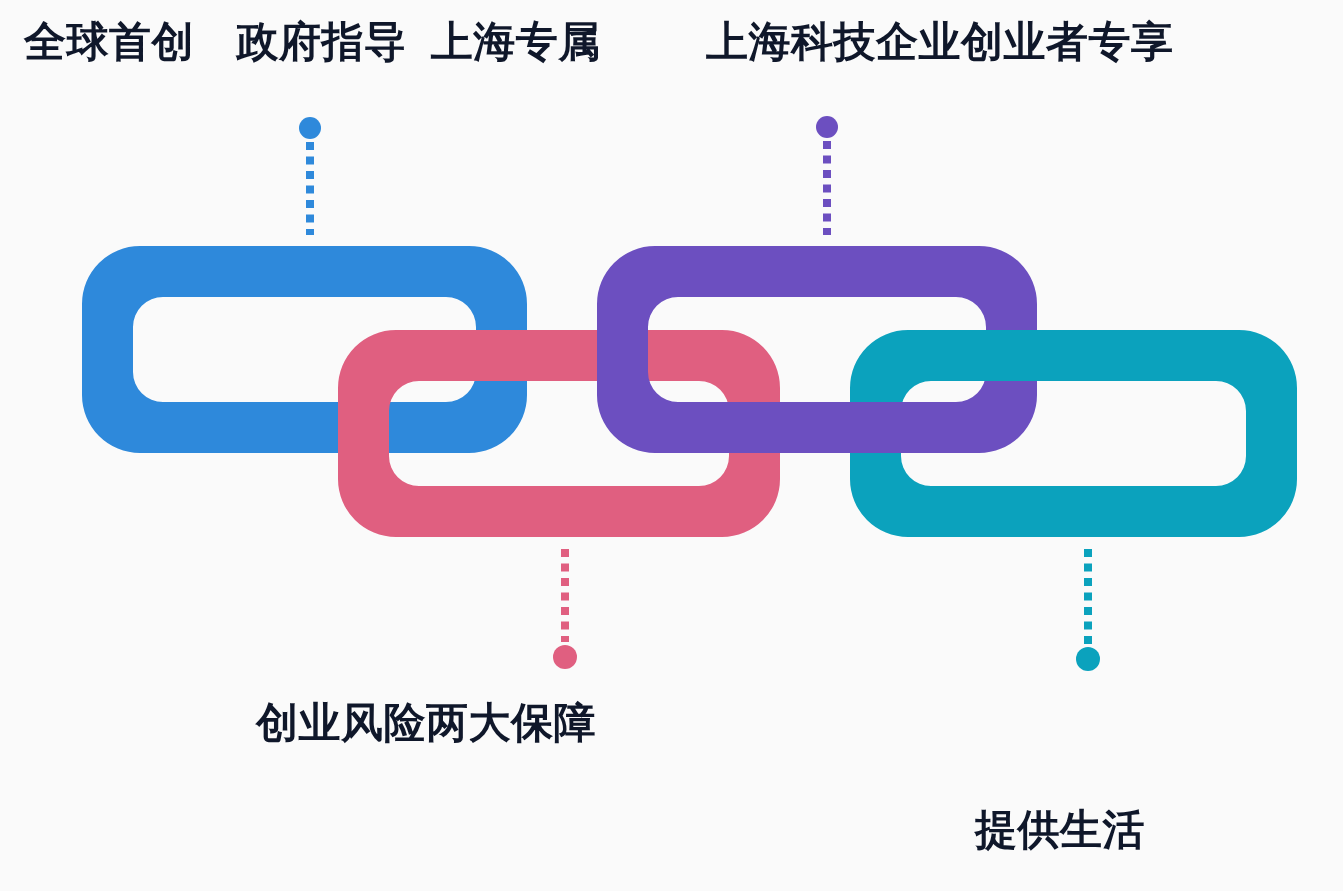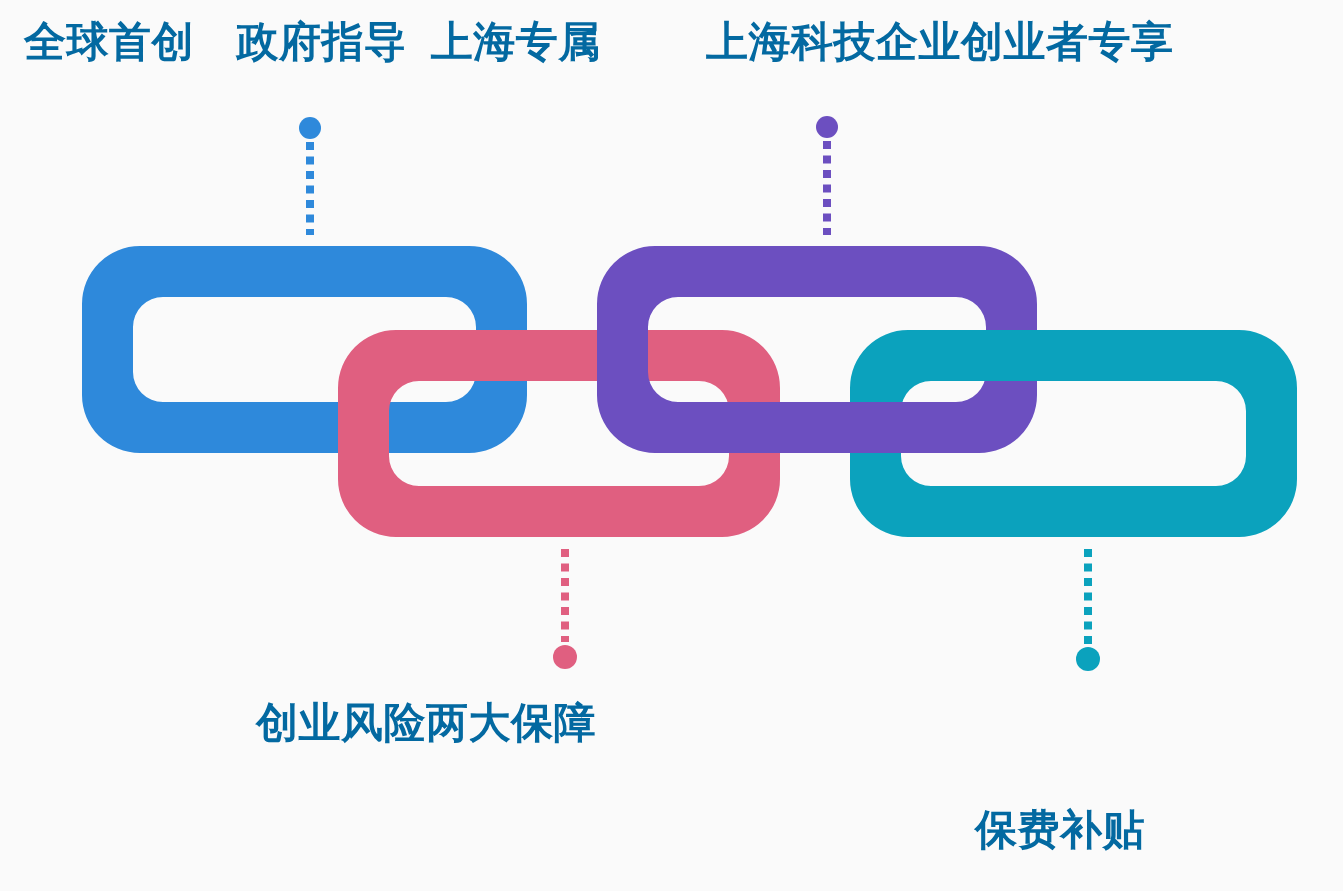--- a/index.html
+++ b/index.html
@@ -18,21 +18,21 @@
   }
   .chain-svg {
     position: absolute;
     left: 0;
     top: 0;
     width: 1343px;
     height: 891px;
   }
   .label {
     position: absolute;
-    color: #0369a1;
+    color: #0f172a;
     font-size: 42px;
     font-weight: 800;
     letter-spacing: 0.5px;
     white-space: pre;
     line-height: 48px;
   }
   .label.centered {
     transform: translateX(-50%);
   }
 </style>
@@ -58,15 +58,15 @@
     </svg>
 
   <div class="label" style="left:24px; top:18px;">全球首创　政府指导  上海专属</div>
 
   <div class="label" style="left:679px; top:18px;margin-left:27px;">上海科技企业创业者专享</div>
 
   <div class="label centered" style="left:414px; top:699px;margin-left:12px;">创业风险两大保障</div>
 
 
 
-  <div class="label centered" style="left:1060px; top:806px;">保费补贴</div>
+  <div class="label centered" style="left:1060px; top:806px;">提供生活</div>
 
 </div>
 
 </body></html>

